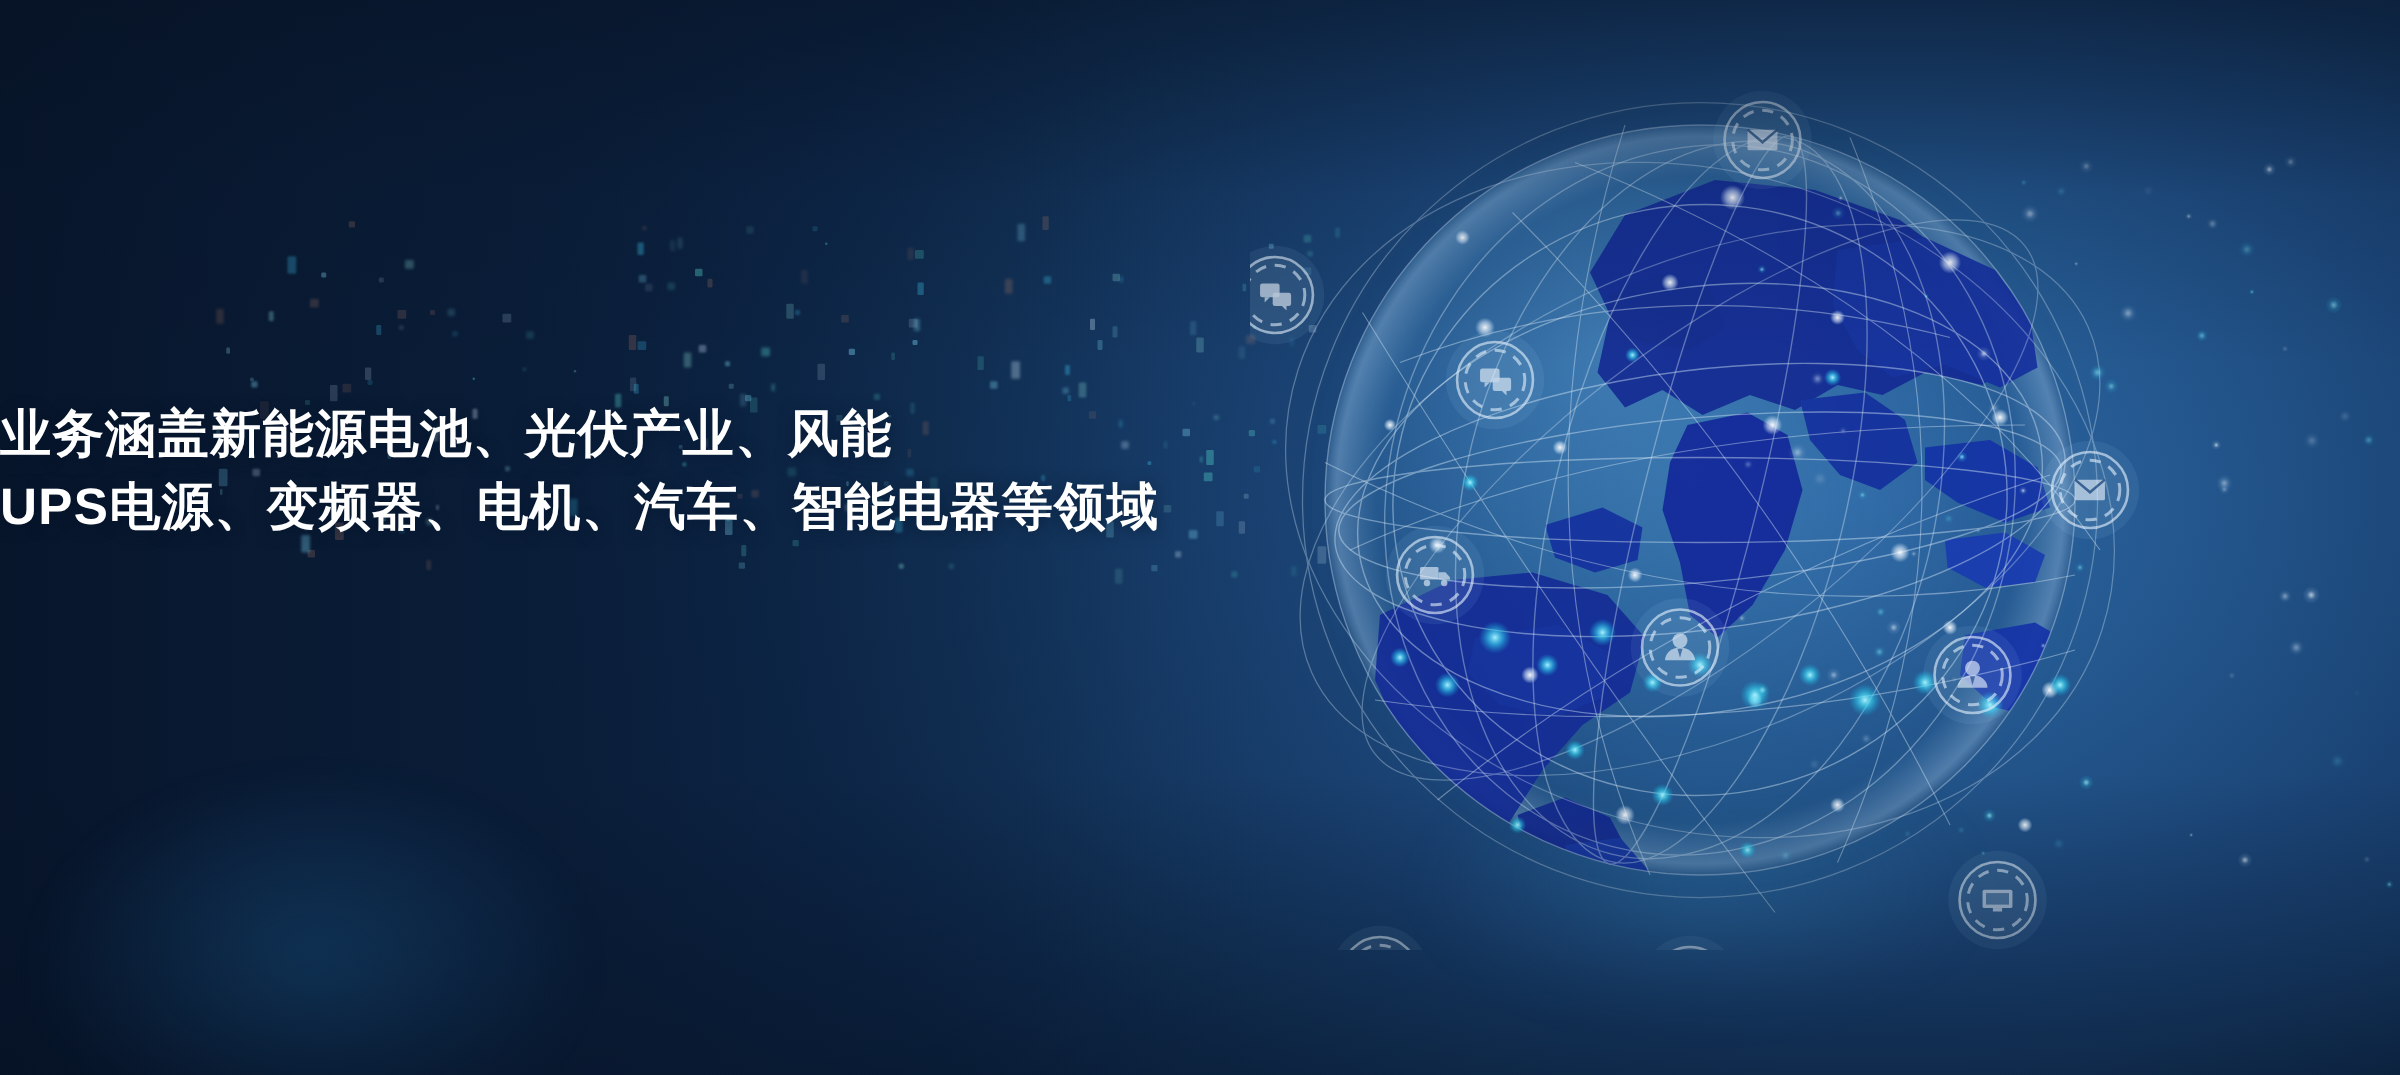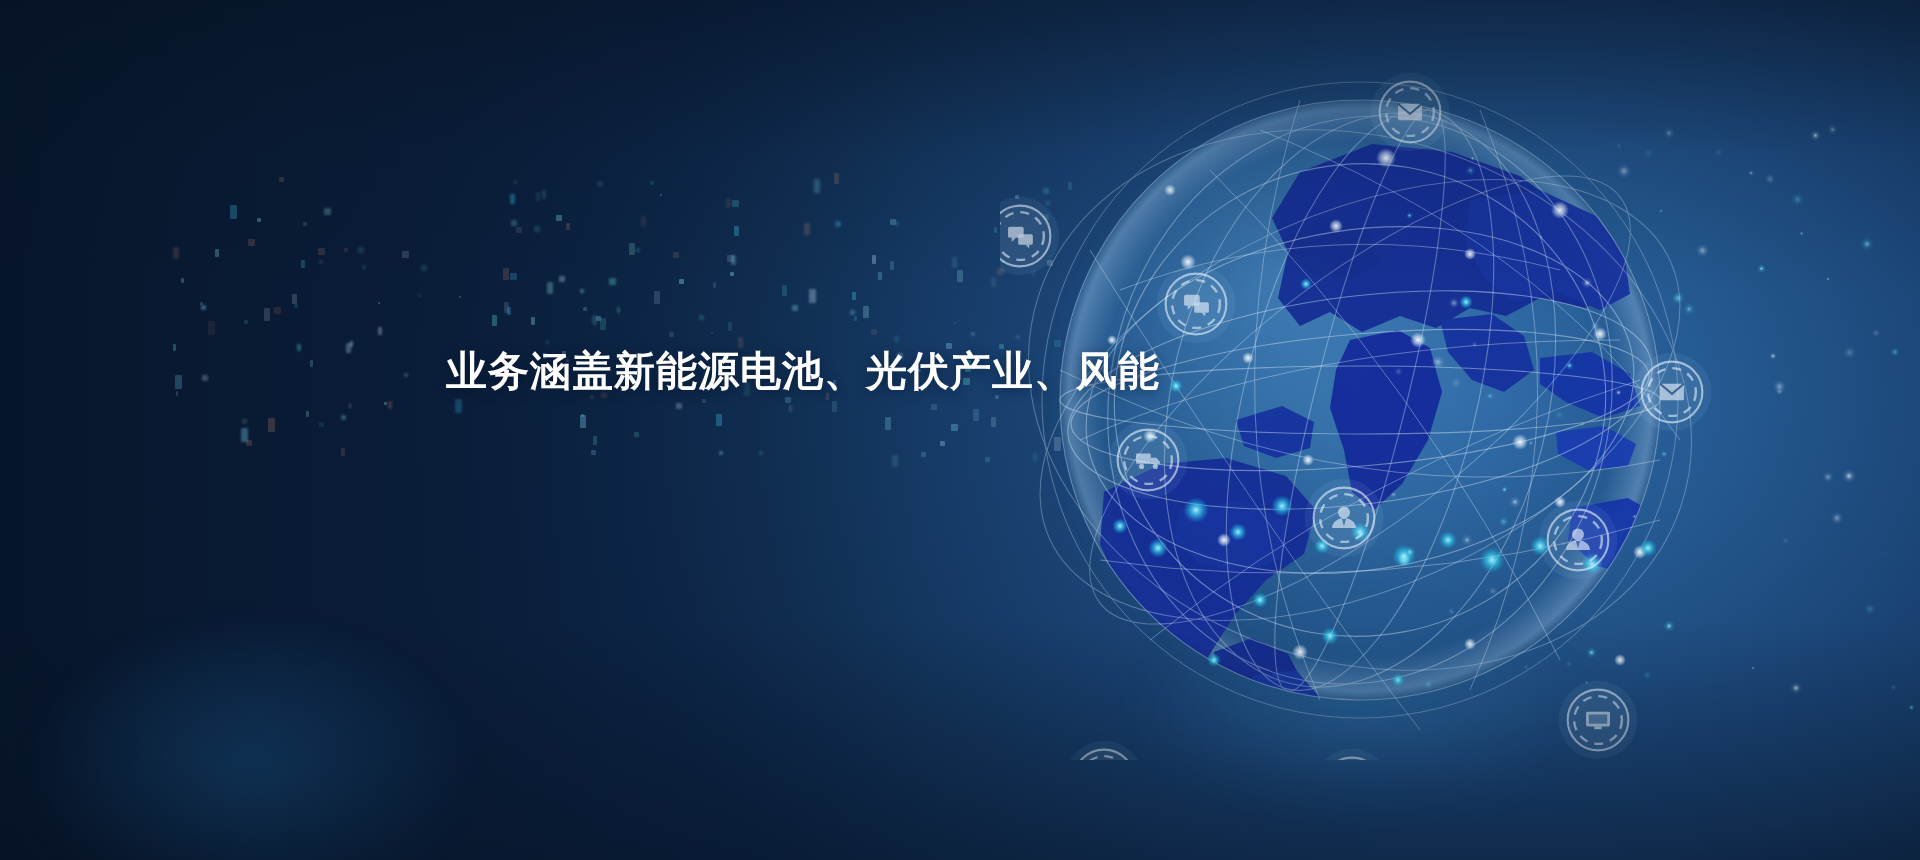--- a/index.html
+++ b/index.html
@@ -64,23 +64,22 @@
     background:radial-gradient(closest-side, rgba(120,195,245,.20) 0%, rgba(90,165,225,.10) 42%, rgba(60,130,195,0) 72%);
     filter:blur(12px);
   }
   .globe-svg{position:absolute; inset:0;}
 
   
   .copy{
     position:absolute;
     left:0; top:318px;
     width:1160px;
-    text-align:right;
+    text-align:left;
     z-index:30;
-    margin-top:24px;
   }
   .head-line{
     color:#ffffff;
     font-size:41px;
     font-weight:700;
     line-height:1.42;
     letter-spacing:1px;
     white-space:nowrap;
     text-shadow:0 2px 12px rgba(4,18,40,.55);
   }
@@ -633,15 +632,16 @@
       <div class="bokeh" style="left: 1810px; top: 130px; width: 11.3px; height: 11.3px; background: radial-gradient(closest-side, rgba(235, 245, 255, 0.92), rgba(190, 220, 245, 0.22), rgba(255, 255, 255, 0)); opacity: 0.74; filter: blur(0.2px);"></div>
       <div class="bokeh" style="left: 1556px; top: 412px; width: 5.5px; height: 5.5px; background: radial-gradient(closest-side, rgba(160, 245, 255, 0.95), rgba(50, 200, 230, 0.3), rgba(255, 255, 255, 0)); opacity: 0.66; filter: blur(1.4px);"></div>
       <div class="bokeh" style="left: 1471px; top: 341px; width: 7.2px; height: 7.2px; background: radial-gradient(closest-side, rgba(235, 245, 255, 0.92), rgba(190, 220, 245, 0.22), rgba(255, 255, 255, 0)); opacity: 0.33; filter: blur(0.1px);"></div>
     </div>
 
   <div class="bg-vign"></div>
   <div class="bg-topfade"></div>
 
   <div class="copy">
     <div class="head-line">业务涵盖新能源电池、光伏产业、风能</div>
+    <div class="head-line">UPS电源、变频器、电机、汽车、智能电器等领域</div>
   </div>
 
 </div>
 
 </body></html>

